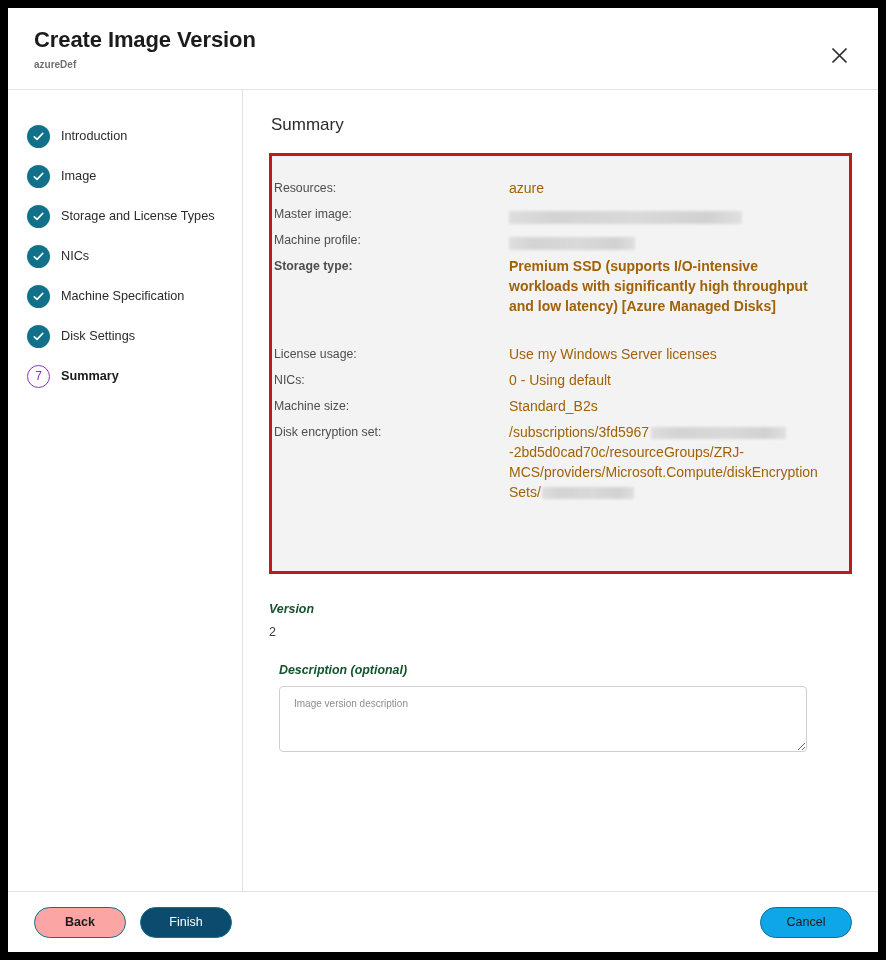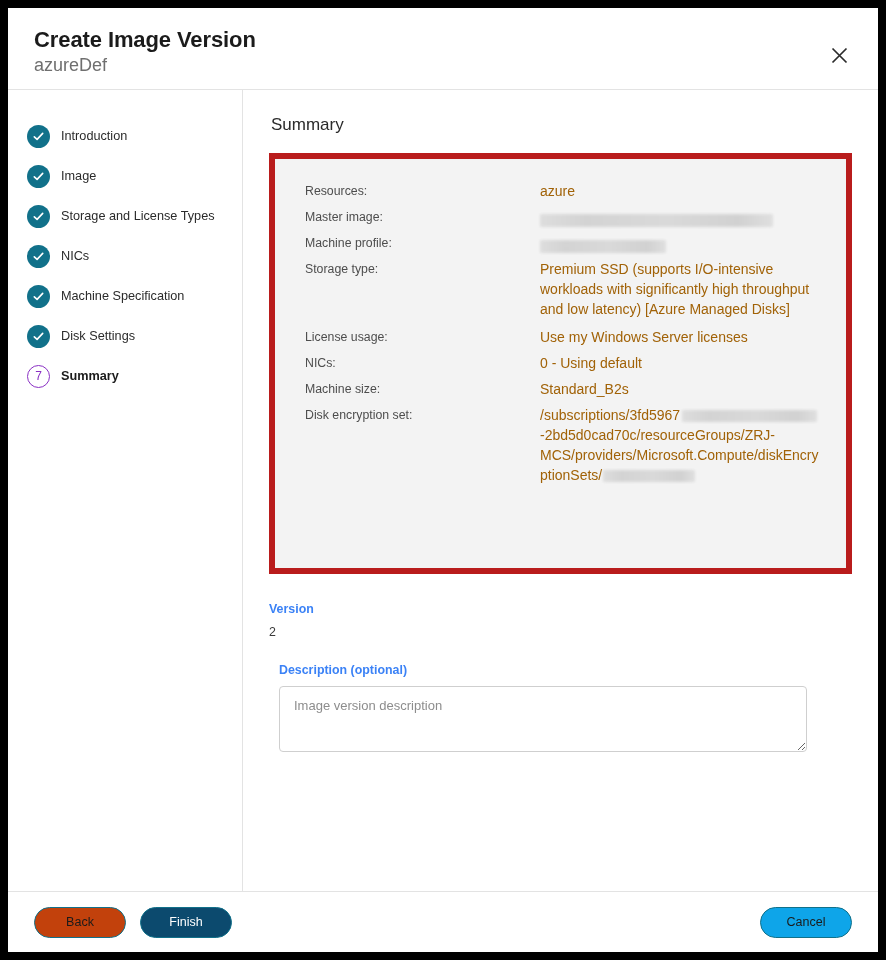--- a/index.html
+++ b/index.html
@@ -33,23 +33,24 @@
   }
   .dlg-title {
     font-size: 22px;
     font-weight: bold;
     color: #1b1b1b;
     letter-spacing: -0.1px;
     line-height: 28px;
   }
   .dlg-subtitle {
     margin-top: 3px;
-    font-size: 18px;
+    font-size: 10px;
     color: #6f6f6f;
     line-height: 16px;
+    font-weight: bold;
   }
   .close-btn {
     position: absolute;
     right: 18px; top: 26px;
     width: 42px; height: 42px;
     display: flex; align-items: center; justify-content: center;
     cursor: pointer;
     background: none; border: none; padding: 0;
   }
   .close-btn svg { display: block; }
@@ -116,30 +117,30 @@
   .content-title {
     font-size: 17px;
     color: #2b2b2b;
     margin: 0 0 17px 2px;
     font-weight: normal;
     line-height: 22px;
   }
 
   .summary-box {
     background: #f3f3f3;
-    border: 6px solid #b91c1c;
+    border: 3px solid #b91c1c;
     height: 421px;
-    padding: 20px 22px 0 30px;
+    padding: 20px 22px 0 2px;
     overflow: hidden;
   }
   .sum-row {
     display: flex;
     margin-bottom: 2px;
   }
-  .sum-row.gap { margin-bottom: 6px; }
+  .sum-row.gap { margin-bottom: 26px; font-weight: bold; }
   .sum-label {
     width: 235px;
     flex: 0 0 235px;
     font-size: 12.3px;
     color: #4d4d4d;
     line-height: 24px;
   }
   .sum-value {
     flex: 1 1 auto;
     font-size: 14px;
@@ -162,40 +163,41 @@
   .redact.bar-master { width: 233px; margin-top: 5px; }
   .redact.bar-profile { width: 126px; margin-top: 5px; }
   .redact.bar-inline { width: 135px; height: 12px; margin: 0 2px; }
   .redact.bar-tail { width: 92px; height: 12px; margin-left: 1px; }
 
   
   .field-block { margin-top: 26px; }
   .field-label {
     font-size: 12.4px;
     font-weight: bold;
-    color: #3b82f6;
+    color: #14532d;
     line-height: 18px;
+    font-style: italic;
   }
   .field-static {
     font-size: 12.4px;
     color: #3a3a3a;
     line-height: 20px;
     margin-top: 4px;
   }
   .desc-block { margin-top: 19px; padding-left: 10px; }
   .desc-area {
     margin-top: 7px;
     width: 528px;
     height: 66px;
     border: 1px solid #cfcfcf;
     border-radius: 4px;
     background: #fff;
     padding: 11px 14px;
     font-family: "Liberation Sans", sans-serif;
-    font-size: 13px;
+    font-size: 10px;
     color: #2b2b2b;
     resize: vertical;
     outline: none;
     display: block;
   }
   .desc-area::placeholder { color: #8d8d8d; }
 
   
   .dlg-footer {
     flex: 0 0 auto;
@@ -208,24 +210,25 @@
   .btn {
     height: 31px;
     border-radius: 16px;
     font-family: "Liberation Sans", sans-serif;
     font-size: 12.5px;
     cursor: pointer;
     padding: 0 22px;
     line-height: 1;
   }
   .btn-outline {
-    background: #c2410c;
+    background: #fca5a5;
     border: 1.4px solid #11718a;
     color: #1b1b1b;
     min-width: 92px;
+    font-weight: bold;
   }
   .btn-filled {
     background: #0c4a6e;
     border: 1.4px solid #11718a;
     color: #ffffff;
     min-width: 92px;
     margin-left: 14px;
   }
   .btn-cancel {
     background: #0ea5e9;

